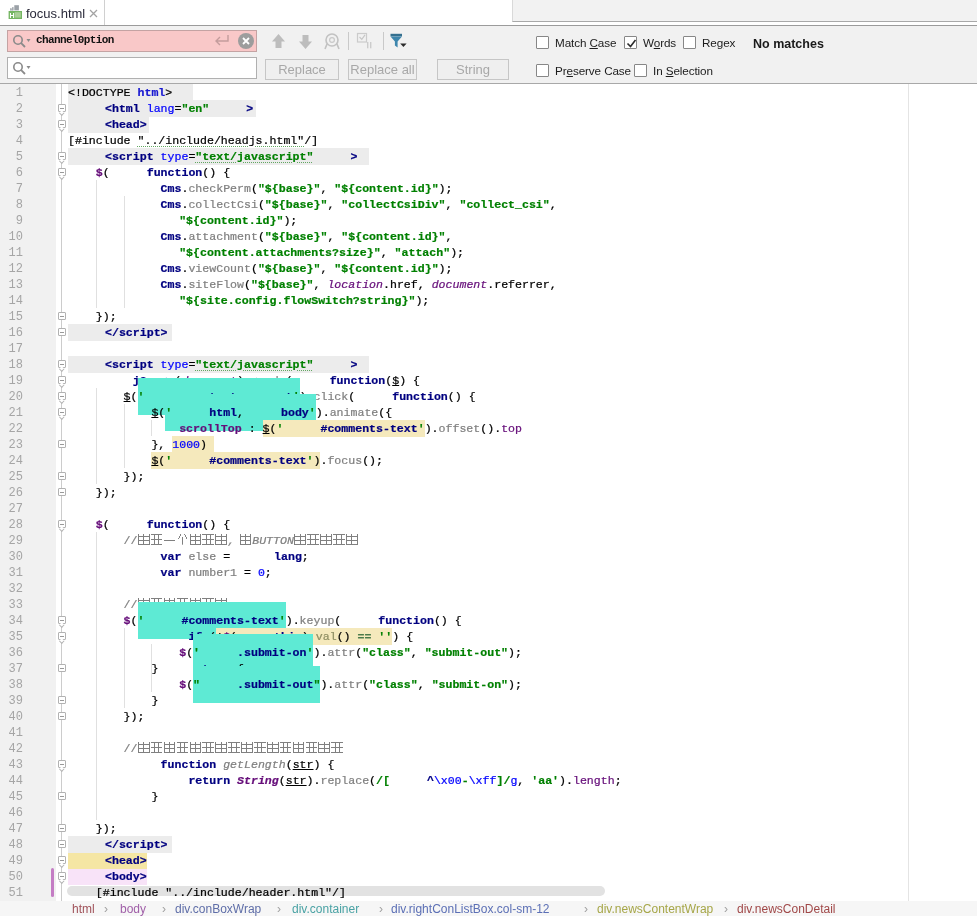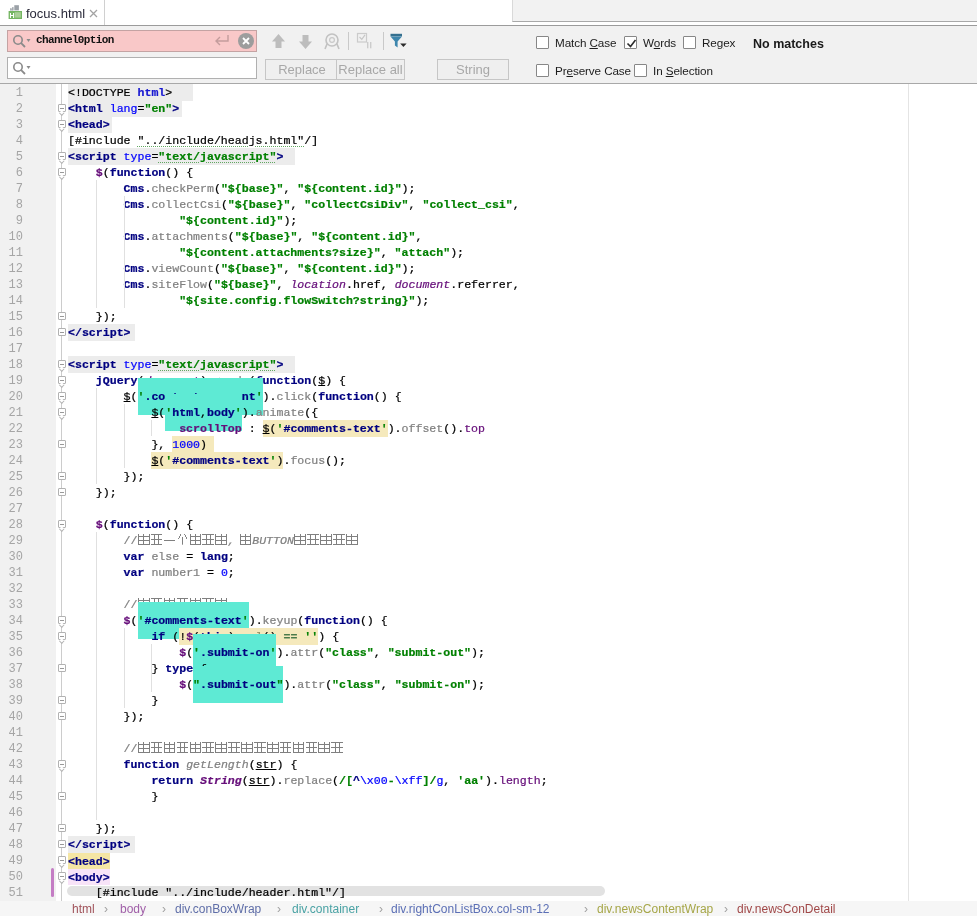--- a/index.html
+++ b/index.html
@@ -27,21 +27,21 @@
   #nomatch { position:absolute; left:753px; top:11px; font-size:12.5px; font-weight:bold; color:#1a1a1a; }
   .vsep { position:absolute; top:6px; width:1px; height:18px; background:#c9c9c9; }
 
   
   #gutter { left:0; top:84px; width:56px; height:817px; background:#f1f1f1; }
   #foldline { left:61px; top:84px; width:1px; height:817px; background:#cccccc; }
   #marginline { left:908px; top:84px; width:1px; height:817px; background:#e4e4e4; }
   #nums { left:0; top:85px; width:23px; height:817px; font-family:"Liberation Mono", monospace; font-size:12px; line-height:16px; color:#a5a5a5; text-align:right; white-space:pre; }
   #code { left:68px; top:85px; font-family:"Liberation Mono", monospace; font-size:11.58px; line-height:16px; color:#000; white-space:pre; -webkit-text-stroke:0.22px currentColor; }
   #code span { display:inline; }
-  .k { color:#000080; font-weight:bold; }
+  .k { color:#000080; font-weight:bold;margin-left:37px; }
   .a { color:#0000ff;text-align:center; }
   .s { color:#008000; font-weight:bold; }
   .n { color:#0000ff; }
   .c { color:#808080; }
   .g { color:#808080; }
   .p { color:#660e7a; }
   .pb { color:#660e7a; font-weight:bold; }
   .pi { color:#660e7a; font-style:italic; }
   .pbi { color:#660e7a; font-weight:bold; font-style:italic; }
   .u { text-decoration:underline; }
@@ -153,21 +153,21 @@
     <rect x="14" y="10" width="1.4" height="6.3" fill="#cccccc"></rect>
   </svg>
   <div class="vsep" style="left:383px"></div>
   <svg class="abs" style="left:388px;top:5px" width="22" height="21" viewBox="0 0 22 21">
     <rect x="2.5" y="2.8" width="11.5" height="2.6" fill="#35708f"></rect>
     <path d="M2.5 5.4 H14 L9.6 10.4 V16.6 L6.9 14.4 V10.4 Z" fill="#3e86ad"></path>
     <path d="M12.2 12.4 h6.4 l-3.2 3.6 z" fill="#2b2b2b"></path>
   </svg>
 
   <div class="btn" style="left:265px;width:74px;">Replace</div>
-  <div class="btn" style="left:336px;width:69px;">Replace all</div>
+  <div class="btn" style="left:348px;width:69px;">Replace all</div>
   <div class="btn" style="left:437px;width:72px;">String</div>
 
   <div class="cbg" style="left:536px;top:10px">
       <span class="cb"></span>
       <span style="white-space:pre">Match <u>C</u>ase</span>
     </div>
   <div class="cbg" style="left:624px;top:10px">
       <span class="cb">
         <svg style="position:absolute;left:0px;top:0px" width="13" height="13" viewBox="0 0 13 13">
           <path d="M2.5 6.5 L5.5 9.5 L10.5 3" fill="none" stroke="#2b2b2b" stroke-width="1.6"></path>
@@ -248,21 +248,21 @@
 51</pre>
 <pre class="abs" id="code"><span class="gbg">&lt;!DOCTYPE <span style="color:#1717d1;font-weight:bold">html</span>&gt;   </span>
 <span class="gbg" style="padding-right:3px"><span class="k">&lt;html </span><span class="a">lang</span>=<span class="s">"en"</span><span class="k">&gt;</span></span>
 <span class="gbg" style="padding-right:2px"><span class="k">&lt;head&gt;</span></span>
 [#include <span class="wavy">"../include/headjs.html"</span>/]
 <span class="gbg" style="padding-right:12px"><span class="k">&lt;script </span><span class="a">type</span>=<span class="s wavy">"text/javascript"</span><span class="k">&gt;</span></span>
     <span class="pb">$</span>(<span class="k">function</span>() {
         <span class="k">Cms</span>.<span class="g">checkPerm</span>(<span class="s">"${base}"</span>, <span class="s">"${content.id}"</span>);
         <span class="k">Cms</span>.<span class="g">collectCsi</span>(<span class="s">"${base}"</span>, <span class="s">"collectCsiDiv"</span>, <span class="s">"collect_csi"</span>,
                 <span class="s">"${content.id}"</span>);
-        <span class="k">Cms</span>.<span class="g">attachments</span>(<span class="s">"${base}"</span>, <span class="s">"${content.id}"</span>,
+        <span class="k">Cms</span>.<span class="g">attachment</span>(<span class="s">"${base}"</span>, <span class="s">"${content.id}"</span>,
                 <span class="s">"${content.attachments?size}"</span>, <span class="s">"attach"</span>);
         <span class="k">Cms</span>.<span class="g">viewCount</span>(<span class="s">"${base}"</span>, <span class="s">"${content.id}"</span>);
         <span class="k">Cms</span>.<span class="g">siteFlow</span>(<span class="s">"${base}"</span>, <span class="pi">location</span>.href, <span class="pi">document</span>.referrer,
                 <span class="s">"${site.config.flowSwitch?string}"</span>);
     });
 <span class="gbg" style="padding-right:4px"><span class="k">&lt;/script&gt;</span></span>
 
 <span class="gbg" style="padding-right:12px"><span class="k">&lt;script </span><span class="a">type</span>=<span class="s wavy">"text/javascript"</span><span class="k">&gt;</span></span>
     <span class="k">jQuery</span>(<span class="pi">document</span>).<span class="g">ready</span>(<span class="k">function</span>(<span class="u">$</span>) {
         <span class="u">$</span>(<span class="grbg"><span class="s">'</span><span class="k">.content-comment</span><span class="s">'</span></span>).<span class="g">click</span>(<span class="k">function</span>() {

